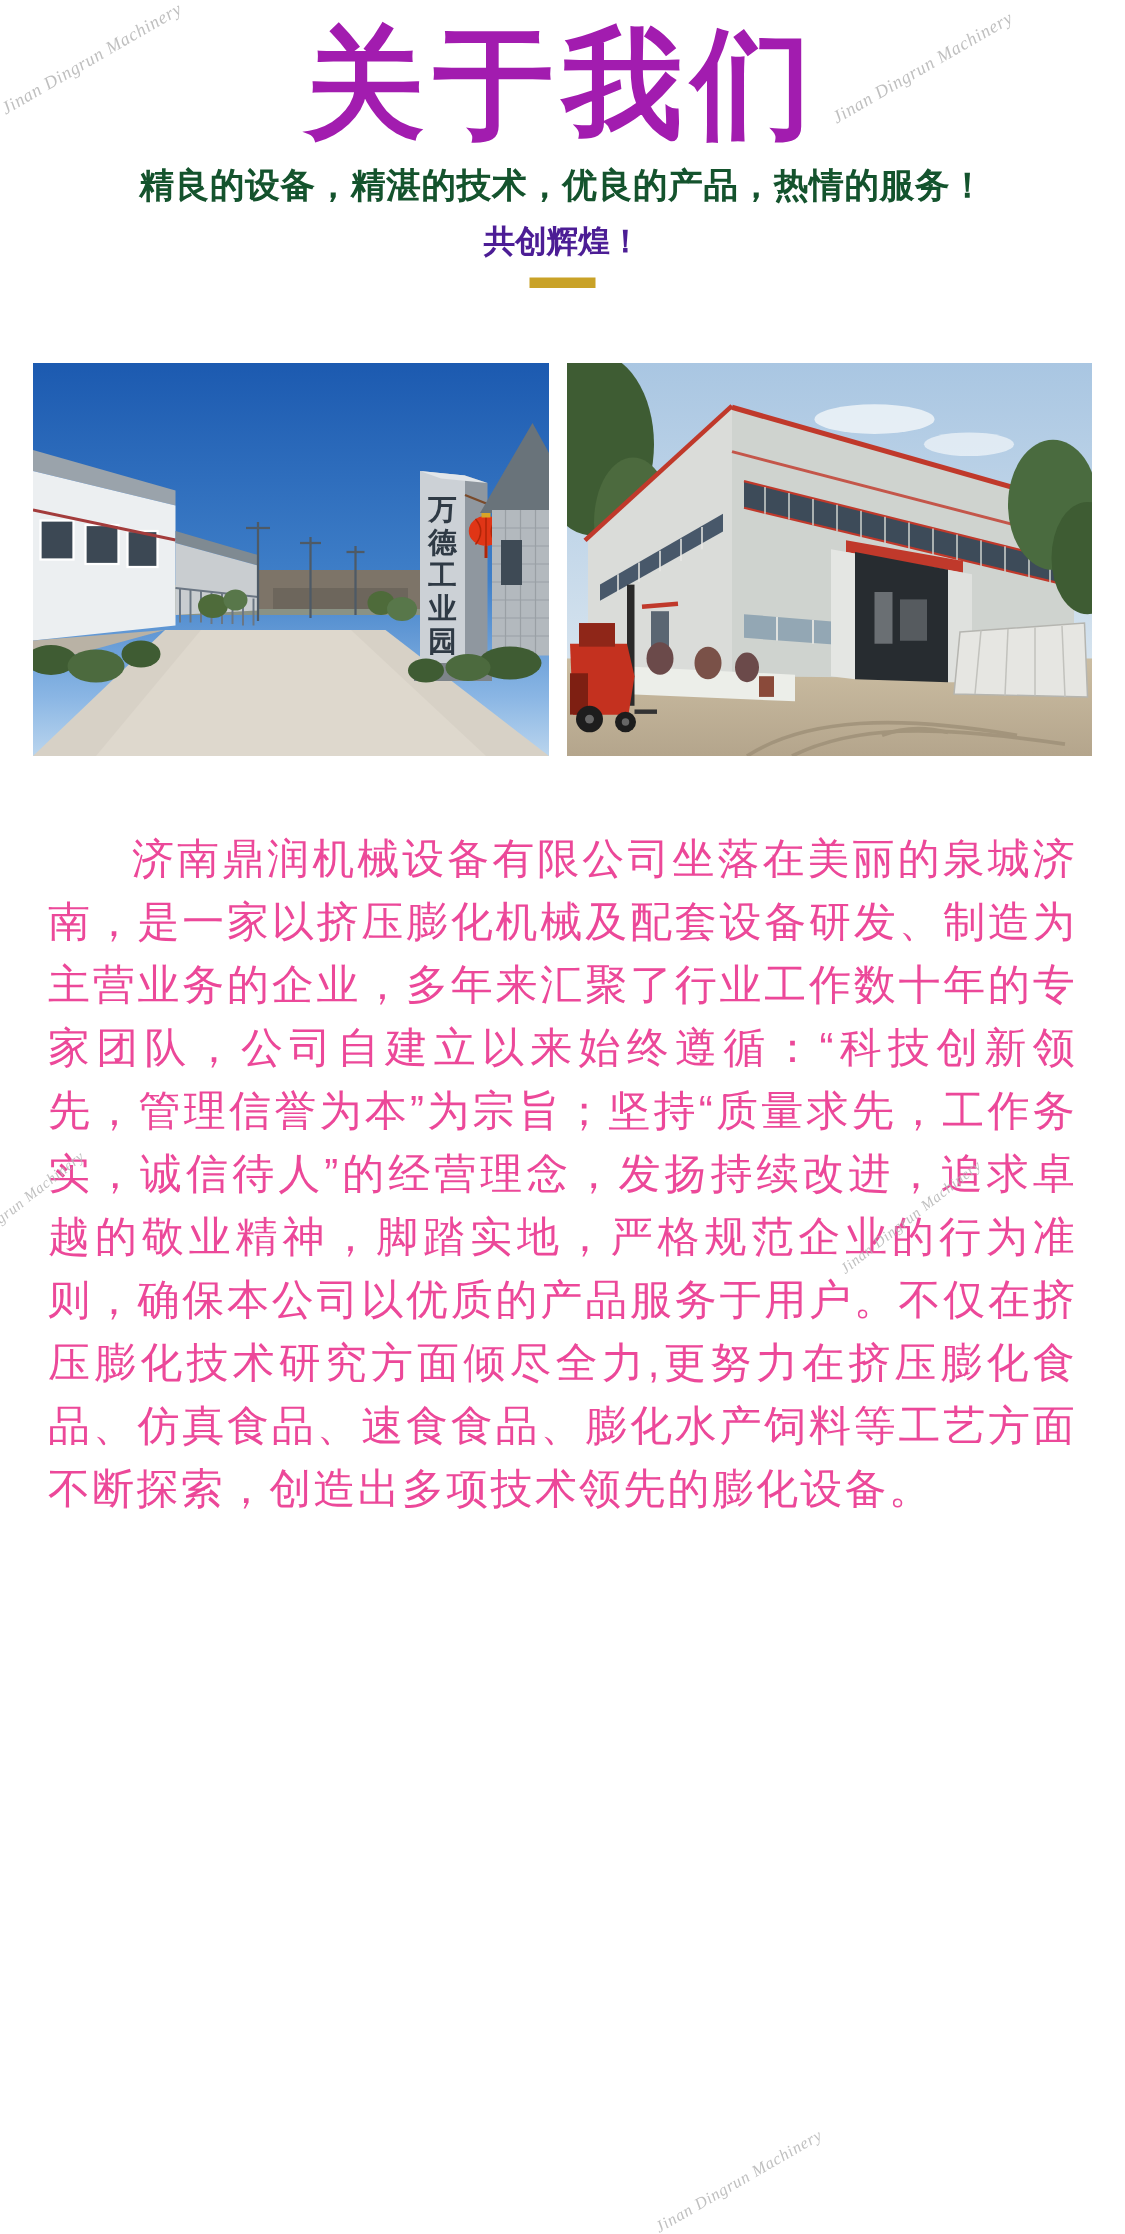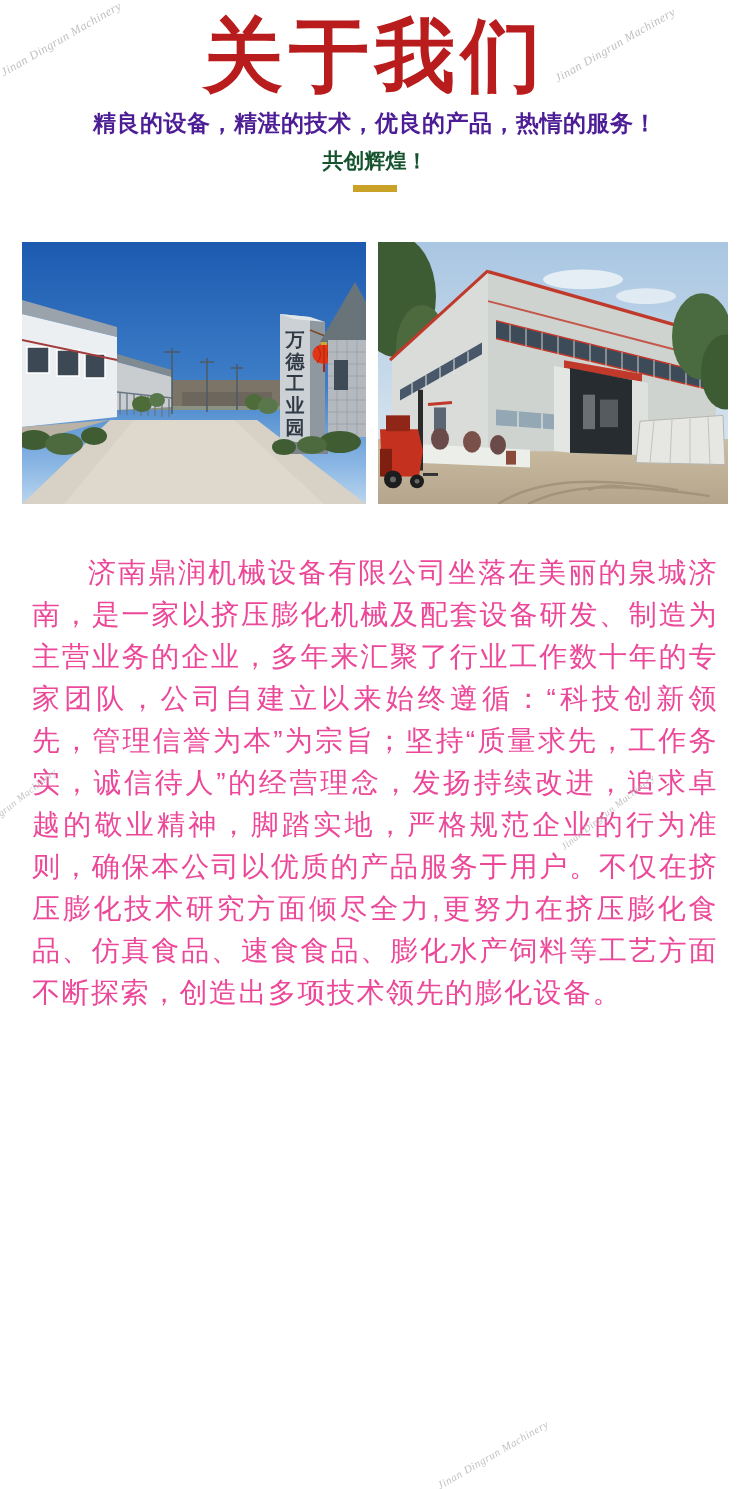--- a/index.html
+++ b/index.html
@@ -14,29 +14,29 @@
     white-space:nowrap;transform-origin:left center;pointer-events:none;
     letter-spacing:.5px;
   }
   .wm1{left:2px;top:66px;font-size:12px;transform:rotate(-30deg);}
   .wm2{left:556px;top:72px;font-size:12px;transform:rotate(-30deg);}
   .wm3{left:-36px;top:836px;font-size:10px;transform:rotate(-38deg);}
   .wm4{left:562px;top:842px;font-size:10px;transform:rotate(-38deg);}
   .wm5{left:438px;top:1480px;font-size:11px;transform:rotate(-30deg);}
   
   .title{
-    margin:14px 0 0;text-align:center;color:#b91c1c;
+    margin:14px 0 0;text-align:center;color:#a21caf;
     font-size:80px;line-height:1.05;font-weight:700;letter-spacing:6px;
   }
   .subtitle{
-    margin-top:10px;text-align:center;color:#4c1d95;
+    margin-top:10px;text-align:center;color:#14532d;
     font-size:23px;font-weight:700;letter-spacing:.5px;
   }
   .slogan{
-    margin-top:8px;text-align:center;color:#14532d;
+    margin-top:8px;text-align:center;color:#4c1d95;
     font-size:21px;font-weight:700;
   }
   .divider{width:44px;height:7px;background:#c9a227;margin:10px auto 0;}
   
   .photos{display:flex;gap:12px;margin:50px 22px 0;}
   .photo{height:262px;overflow:hidden;}
   .photo svg{display:block;width:100%;height:100%;}
   .photo-left{width:344px;}
   .photo-right{width:350px;}
   

